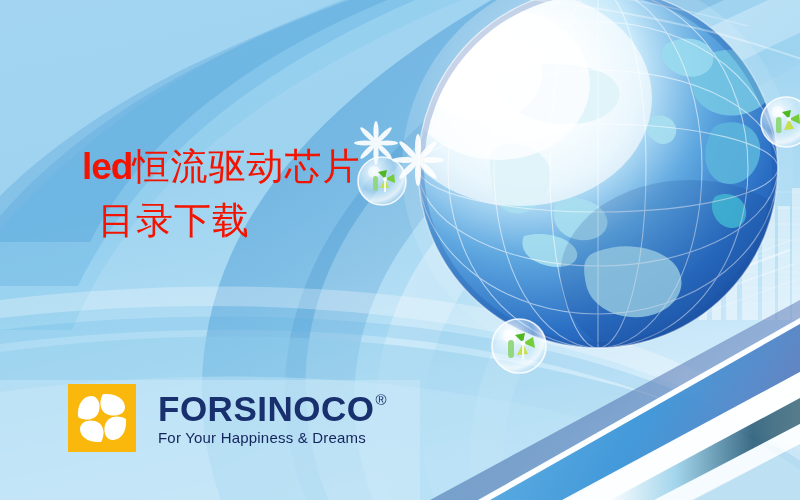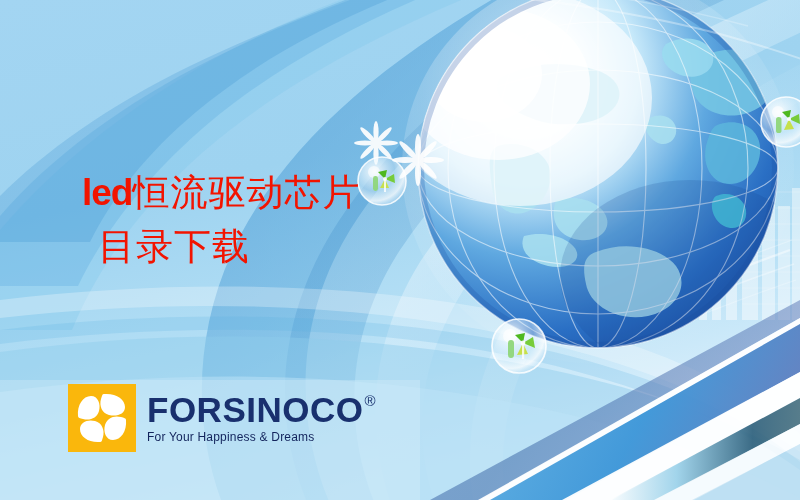--- a/index.html
+++ b/index.html
@@ -8,42 +8,42 @@
     width:800px;height:500px;
     overflow:hidden;
     font-family:"Liberation Sans", sans-serif;
     background:linear-gradient(160deg,#a5d6f2 0%,#9ed3f0 35%,#a9d9f3 60%,#c3e4f7 85%,#d8eefb 100%);
   }
   #stage *{box-sizing:border-box;}
   .svgfull{position:absolute;left:0;top:0;width:800px;height:500px;}
 
   
   #headline{
-    position:absolute;left:82px;top:172px;
+    position:absolute;left:82px;top:146px;
     z-index:40;
     line-height:1.12;
     user-select:none;
   }
   #headline .ln{
     display:block;
     font-family:"DejaVu Serif","Liberation Serif",serif;
     font-weight:400;
     font-size:37px;
     letter-spacing:1px;
     white-space:nowrap;
   }
   #headline .ln1{font-size:37px;}
   #headline .ln2{font-size:37px;padding-left:16px;margin-top:13px;}
   #headline .latin{font-family:"Liberation Sans",sans-serif;font-weight:700;letter-spacing:-1px;}
 
   
   #logo{
     position:absolute;left:68px;top:384px;
     z-index:40;
-    display:flex;align-items:center;
+    display:flex;align-items:center;gap:11px;
   }
   #logo-mark{
     width:68px;height:68px;
     position:relative;
     flex:0 0 auto;
   }
   #logo-text{
     margin-left:11px;
     display:flex;flex-direction:column;
     justify-content:center;
@@ -59,21 +59,21 @@
   #wordmark .rmark{
     font-size:15px;
     line-height:1;
     margin-left:1px;
     margin-top:1px;
     font-weight:400;
   }
   #tagline{
     font-family:"Liberation Sans",sans-serif;
     font-weight:400;
-    font-size:12px;
+    font-size:15px;
     letter-spacing:0.2px;
     margin-top:3px;
     white-space:nowrap;
   }
 </style>
 </head>
 <body>
 
 <div id="stage">
 

